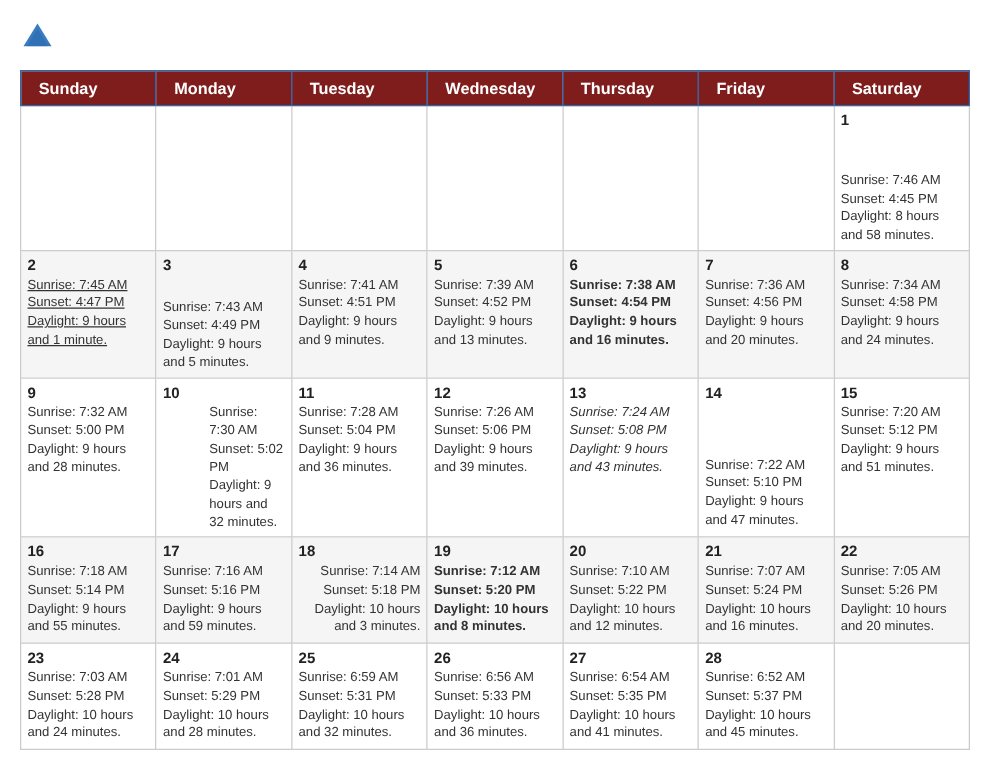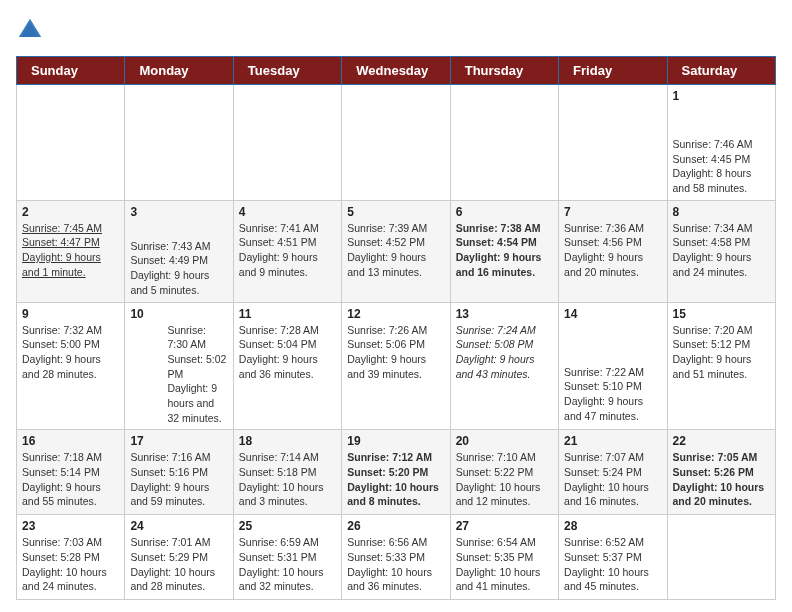--- a/index.html
+++ b/index.html
@@ -237,21 +237,21 @@
 Daylight: 9 hours and 55 minutes.</div>
         </td>
         <td>
           <span class="day-number">17</span>
           <div class="day-info" style="white-space: pre-line;">Sunrise: 7:16 AM
 Sunset: 5:16 PM
 Daylight: 9 hours and 59 minutes.</div>
         </td>
         <td>
           <span class="day-number">18</span>
-          <div class="day-info" style="white-space: pre-line;">Sunrise: 7:14 AM
+          <div class="day-info" style="white-space: pre-line; text-align: right;">Sunrise: 7:14 AM
 Sunset: 5:18 PM
 Daylight: 10 hours and 3 minutes.</div>
         </td>
         <td>
           <span class="day-number">19</span>
           <div class="day-info" style="white-space: pre-line; font-weight: bold;">Sunrise: 7:12 AM
 Sunset: 5:20 PM
 Daylight: 10 hours and 8 minutes.</div>
         </td>
         <td>
@@ -261,21 +261,21 @@
 Daylight: 10 hours and 12 minutes.</div>
         </td>
         <td>
           <span class="day-number">21</span>
           <div class="day-info" style="white-space: pre-line;">Sunrise: 7:07 AM
 Sunset: 5:24 PM
 Daylight: 10 hours and 16 minutes.</div>
         </td>
         <td>
           <span class="day-number">22</span>
-          <div class="day-info" style="white-space: pre-line; font-weight: bold;">Sunrise: 7:05 AM
+          <div class="day-info" style="white-space: pre-line;">Sunrise: 7:05 AM
 Sunset: 5:26 PM
 Daylight: 10 hours and 20 minutes.</div>
         </td>
       </tr>
       <tr>
         <td>
           <span class="day-number">23</span>
           <div class="day-info" style="white-space: pre-line;">Sunrise: 7:03 AM
 Sunset: 5:28 PM
 Daylight: 10 hours and 24 minutes.</div>

